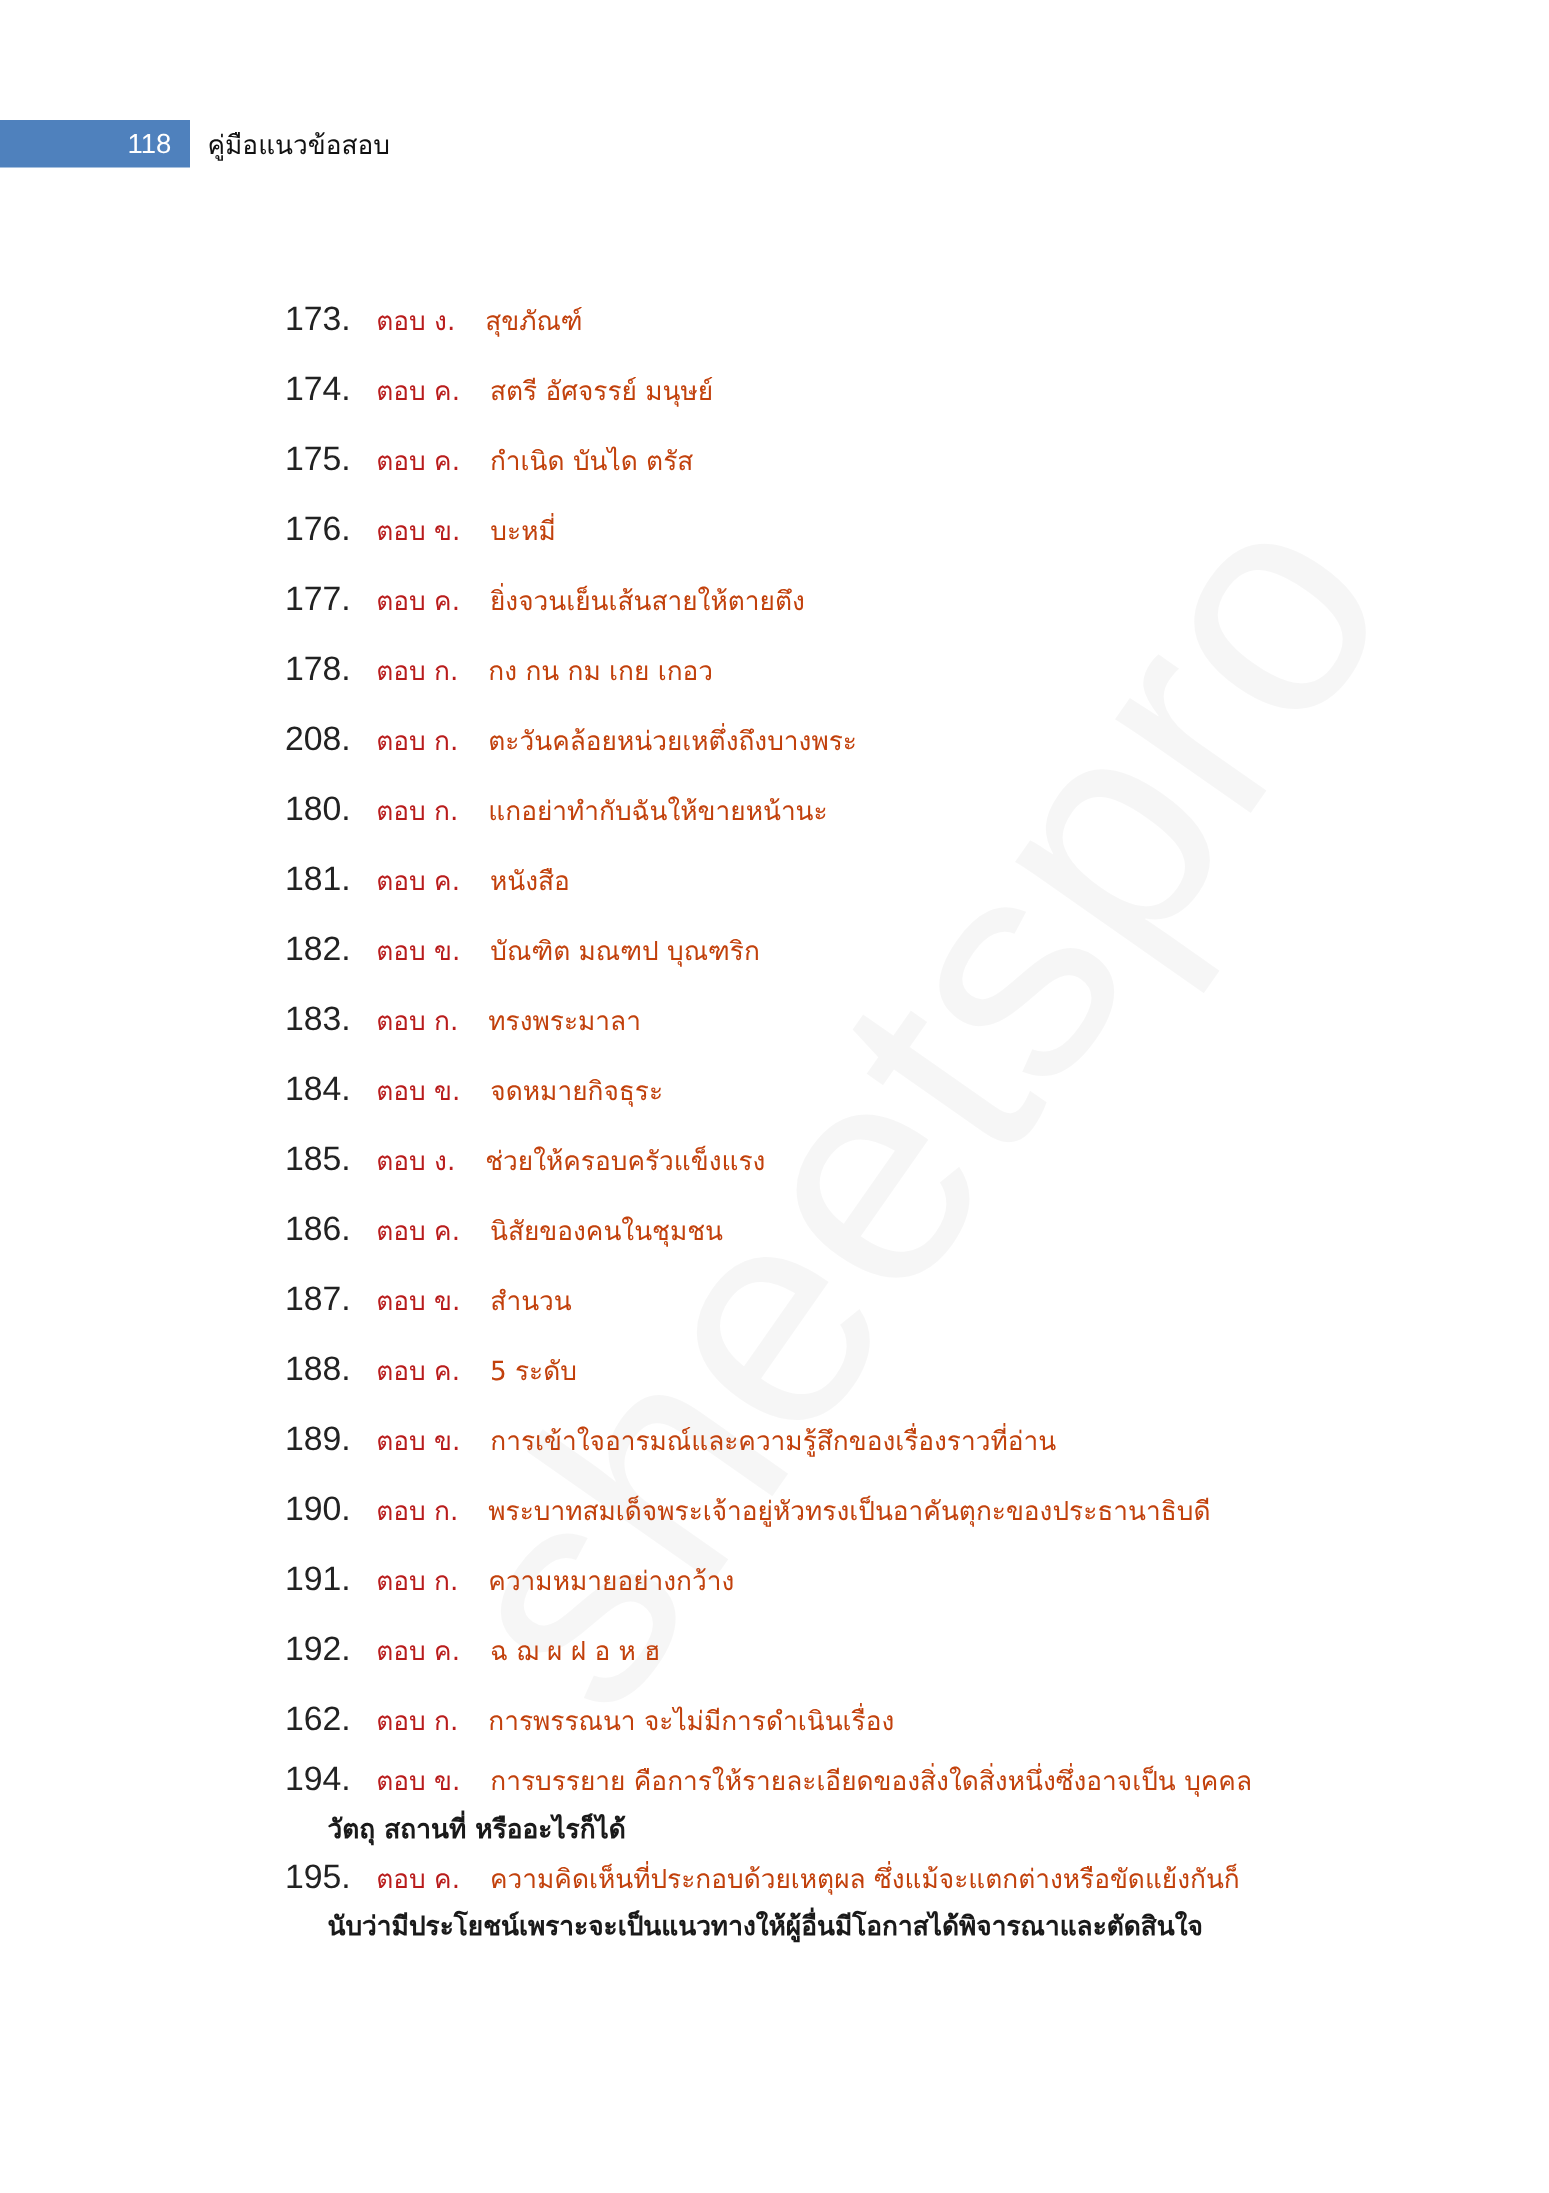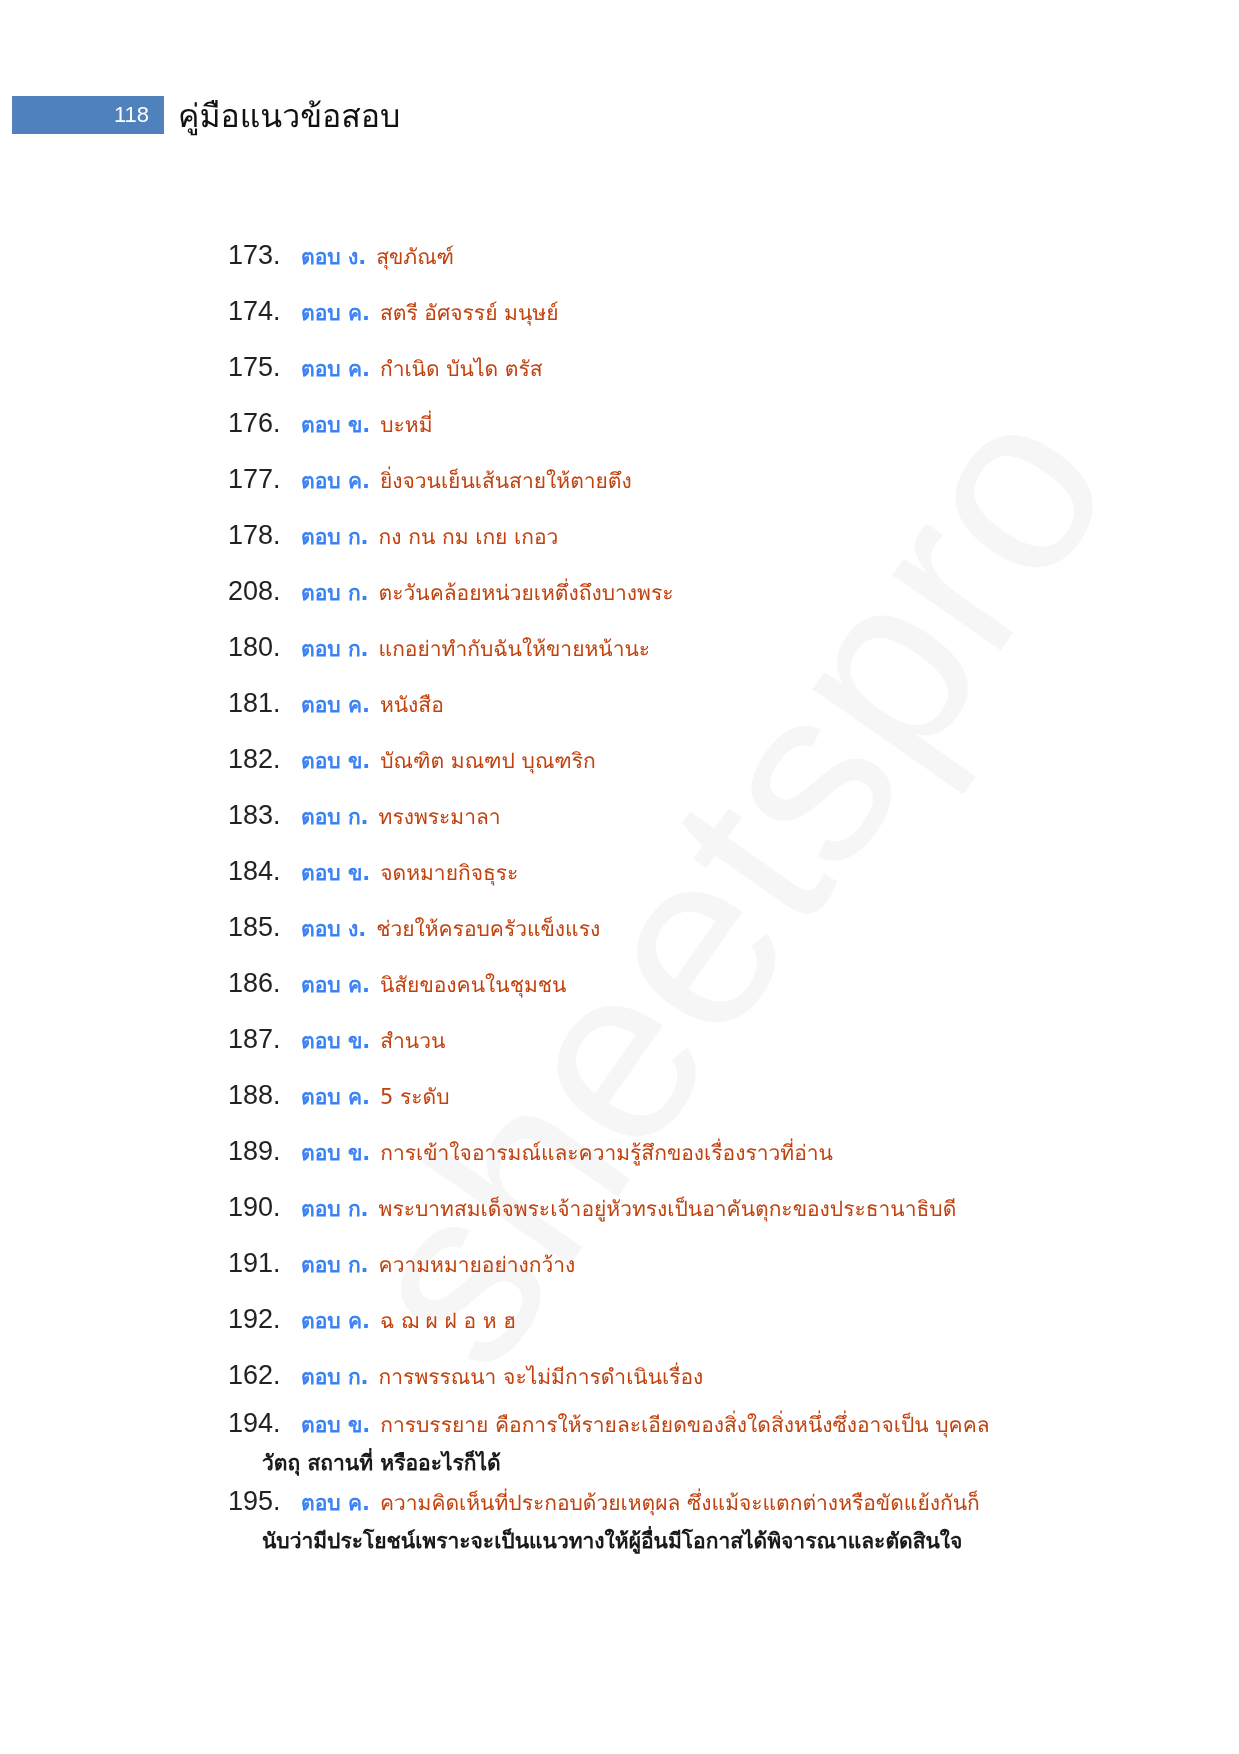--- a/index.html
+++ b/index.html
@@ -11,42 +11,42 @@
       width: 1239px;
       height: 1754px;
       position: relative;
       overflow: hidden;
       font-family: "DejaVu Sans", "Liberation Sans", sans-serif;
       color: #1a1a1a;
     }
     .header {
       position: absolute;
       top: 96px;
-      left: 12px;
+      left: 0;
       height: 38px;
       display: flex;
       align-items: center;
       justify-content: flex-end;
     }
     .page-num-box {
       width: 152px;
       height: 38px;
       background: #4f81bd;
       color: #ffffff;
       font-family: "Liberation Sans", sans-serif;
       font-size: 22px;
       display: flex;
       align-items: center;
       justify-content: flex-end;
       padding-right: 15px;
       box-sizing: border-box;
     }
     .header-title {
       margin-left: 14px;
-      font-size: 32px;
+      font-size: 21px;
       color: #111;
     }
     .watermark {
       position: absolute;
       left: 200px;
       top: 560px;
       font-family: "Liberation Sans", sans-serif;
       font-size: 250px;
       color: rgba(0,0,0,0.035);
       transform: rotate(-55deg);
@@ -68,23 +68,23 @@
       white-space: nowrap;
     }
     .answer .num {
       display: inline-block;
       width: 73px;
       font-family: "Liberation Sans", sans-serif;
       font-size: 27px;
       color: #222;
     }
     .answer .label {
-      font-weight: bold;
-      margin-right: 10px;
-      color: #3b82f6;
+      font-weight: normal;
+      margin-right: 24px;
+      color: #b91c1c;
     }
     .answer .text {
       color: #c2410c;
     }
     .answer.multi {
       white-space: normal;
       line-height: 38px;
     }
     .answer .cont {
       display: block;

